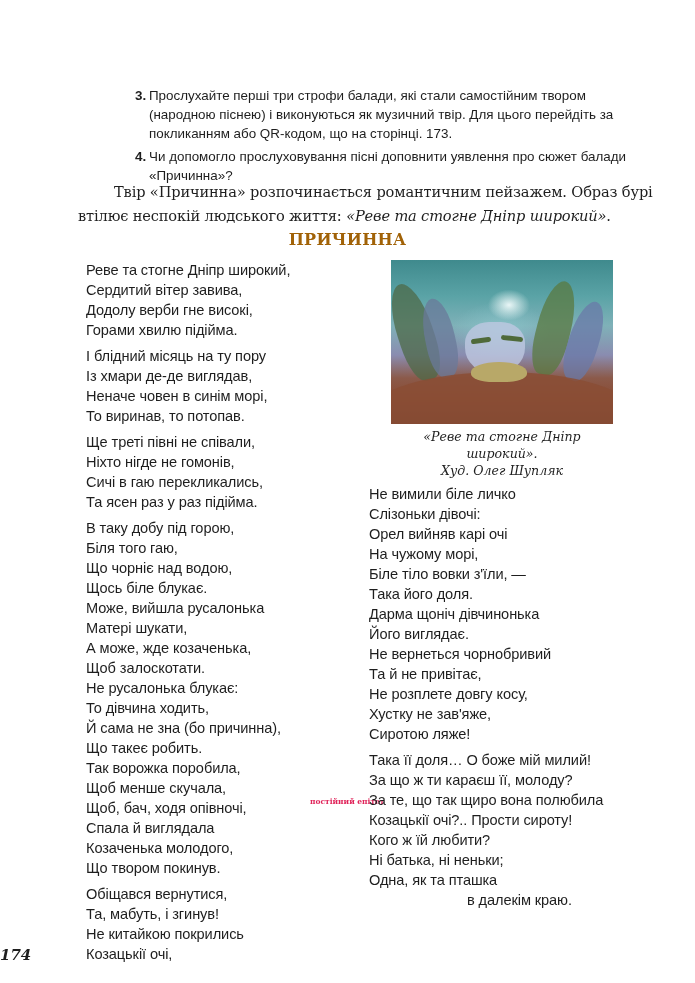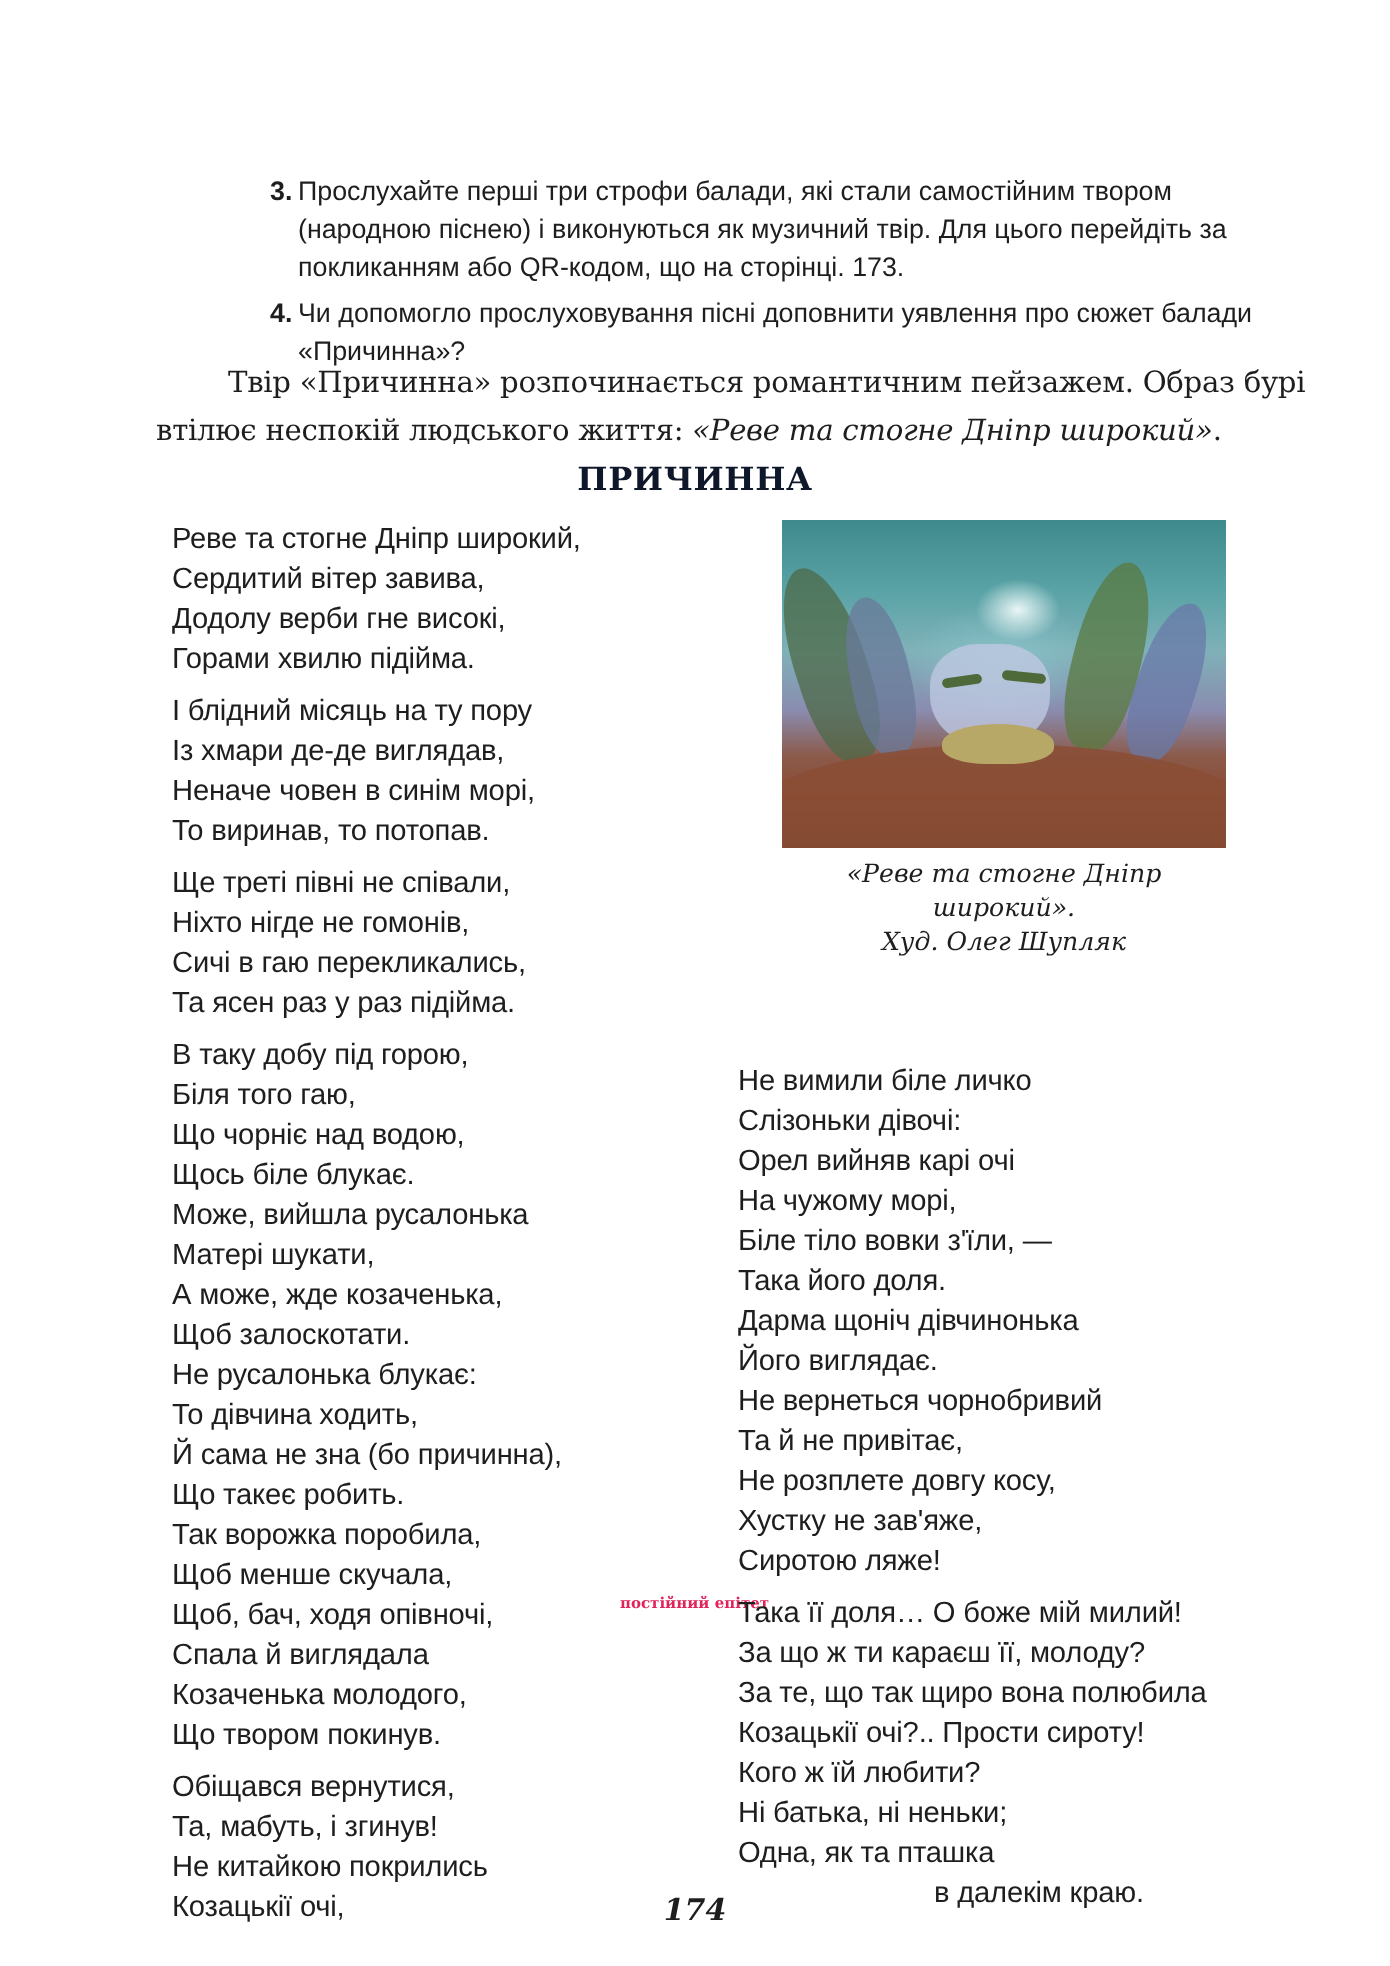--- a/index.html
+++ b/index.html
@@ -3,40 +3,40 @@
 <meta charset="utf-8">
 <style>
   html, body { margin: 0; padding: 0; background: #ffffff; }
   body { width: 695px; height: 983px; position: relative; overflow: hidden; color: #1a1a1a; }
   .questions { position: absolute; left: 135px; top: 86px; width: 520px; font-family: "Liberation Sans", sans-serif; font-size: 13.4px; line-height: 19px; color: #1e1e1e; }
   .q { position: relative; padding-left: 14px; margin-bottom: 4px; }
   .q .num { position: absolute; left: 0; top: 0; font-weight: bold; }
   .intro { position: absolute; left: 78px; top: 180px; width: 580px; font-family: "DejaVu Serif", serif; font-size: 14.6px; line-height: 24px; color: #1e1e1e; letter-spacing: -0.15px; }
   .intro .indent { display: inline-block; width: 36px; }
   .intro i { font-style: italic; }
-  .title { position: absolute; left: 0; width: 695px; top: 230px; text-align: center; font-family: "DejaVu Serif", serif; font-weight: bold; font-size: 16px; color: #0f172a; letter-spacing: 0.3px; }
+  .title { position: absolute; left: 0; width: 695px; top: 230px; text-align: center; font-family: "DejaVu Serif", serif; font-weight: bold; font-size: 16px; color: #a16207; letter-spacing: 0.3px; }
   .col { position: absolute; font-family: Liberation Sans, sans-serif; font-size: 14.6px; line-height: 20px; color: #1e1e1e; letter-spacing: -0.1px; }
   .col-left { left: 86px; top: 260px; width: 280px; }
-  .col-right { left: 369px; top: 484px; width: 300px; margin-top: 47px; }
+  .col-right { left: 369px; top: 484px; width: 300px; }
   .stanza { margin-bottom: 6px; }
   .line { display: block; white-space: nowrap; }
   .line.indented { padding-left: 98px; }
   .note { position: absolute; font-family: "DejaVu Serif", serif; font-weight: bold; font-size: 7.5px; color: #e0245a; white-space: nowrap; padding-left: 45px; }
   .painting { position: absolute; left: 391px; top: 260px; width: 222px; height: 164px; overflow: hidden;
     background:
       radial-gradient(ellipse 30px 22px at 118px 45px, rgba(240,250,250,0.95), rgba(160,210,210,0.0) 70%),
       radial-gradient(ellipse 70px 40px at 110px 70px, rgba(140,200,205,0.7), rgba(0,0,0,0) 70%),
       linear-gradient(180deg, #3f8a8d 0%, #5aa3a6 22%, #7fb1b8 40%, #8a8cb0 58%, #8b5a4a 72%, #8a4a32 85%, #6e3a2a 100%); }
   .painting .tree { position: absolute; border-radius: 50% 50% 40% 40%; opacity: 0.75; }
   .painting .face { position: absolute; left: 74px; top: 62px; width: 60px; height: 52px; border-radius: 40% 40% 50% 50%; background: rgba(190,200,225,0.8); }
   .painting .brow { position: absolute; height: 5px; background: #4f6a3a; border-radius: 3px; }
   .painting .moustache { position: absolute; left: 80px; top: 102px; width: 56px; height: 20px; border-radius: 50% 50% 40% 40%; background: #b8a868; }
   .painting .hill { position: absolute; left: -20px; top: 112px; width: 262px; height: 80px; border-radius: 50% 50% 0 0; background: #8a4d35; opacity: 0.85; }
   .caption { position: absolute; left: 391px; top: 428px; width: 222px; text-align: center; font-family: "DejaVu Serif", serif; font-style: italic; font-size: 12.6px; line-height: 17px; color: #1e1e1e; }
-  .page-number { position: absolute; left: 0; width: 695px; top: 946px; text-align: center; font-family: "DejaVu Serif", serif; font-style: italic; font-weight: bold; font-size: 15px; color: #1e1e1e; }
+  .page-number { position: absolute; left: 0; width: 695px; top: 946px; font-family: "DejaVu Serif", serif; font-style: italic; font-weight: bold; font-size: 15px; color: #1e1e1e; }
 </style>
 </head>
 <body>
 
 <div class="questions">
   <div class="q">
     <span class="num">3.</span>
     <span>Прослухайте перші три строфи балади, які стали самостійним твором (народною піснею) і виконуються як музичний твір. Для цього перейдіть за покликанням  або QR-кодом, що на сторінці. 173.</span>
   </div>
   <div class="q">

